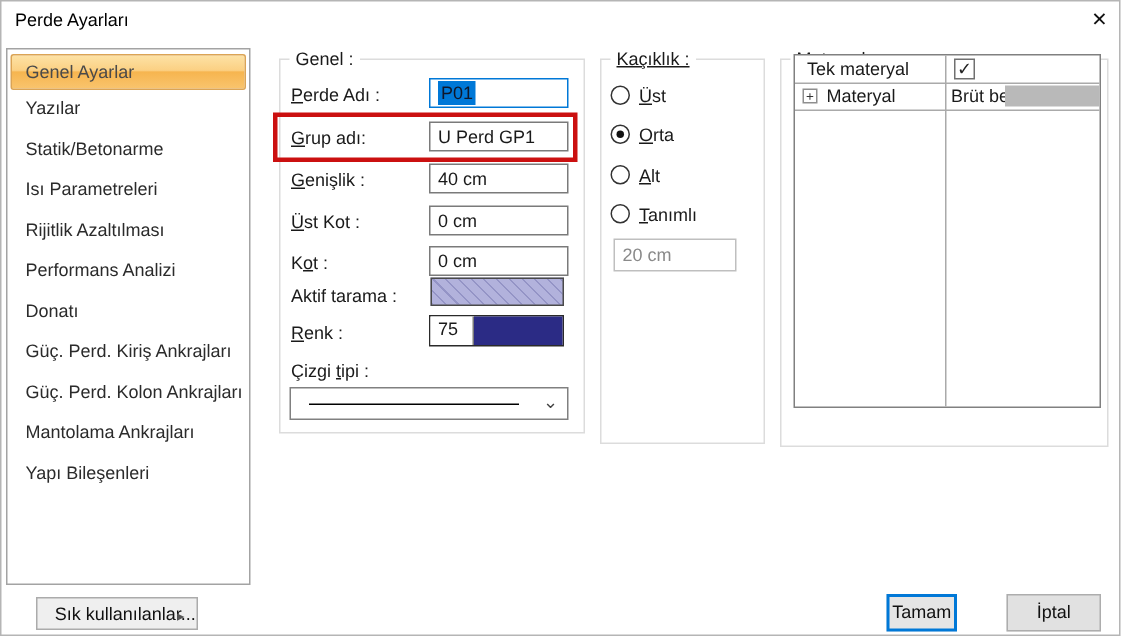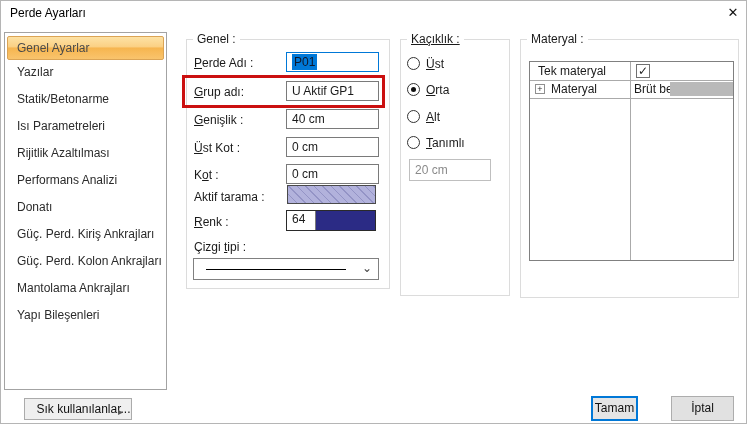--- a/index.html
+++ b/index.html
@@ -103,37 +103,37 @@
   </div>
 
   <div class="abs group" style="left:185px; top:38px; width:204px; height:250px;">
     <div class="legend" style="left:6px;">Genel :</div>
   </div>
 
   <div class="abs flabel" style="left:193px; top:55px;"><span></span><span class="ak">P</span><span>erde Adı :</span></div>
   <div class="abs tb focus" style="left:285px; top:51px; width:93px; height:20px;"><span class="sel">P01</span></div>
 
   <div class="abs flabel" style="left:193px; top:84px;"><span></span><span class="ak">G</span><span>rup adı:</span></div>
-  <div class="abs tb" style="left:285px; top:80px; width:93px; height:20px;"><span>U Aktif GP1</span></div>
+  <div class="abs tb" style="left:285px; top:80px; width:93px; height:20px;"><span>U Perd GP1</span></div>
 
   <div class="abs flabel" style="left:193px; top:112px;"><span></span><span class="ak">G</span><span>enişlik :</span></div>
   <div class="abs tb" style="left:285px; top:108px; width:93px; height:20px;"><span>40 cm</span></div>
 
   <div class="abs flabel" style="left:193px; top:140px;"><span></span><span class="ak">Ü</span><span>st Kot :</span></div>
   <div class="abs tb" style="left:285px; top:136px; width:93px; height:20px;"><span>0 cm</span></div>
 
   <div class="abs flabel" style="left:193px; top:167px;"><span>K</span><span class="ak">o</span><span>t :</span></div>
   <div class="abs tb" style="left:285px; top:163px; width:93px; height:20px;"><span>0 cm</span></div>
 
   <div class="abs flabel" style="left:193px; top:189px;"><span>Aktif tarama :</span></div>
   <div class="abs hatch" style="left:286px; top:184px; width:89px; height:19px;"></div>
 
   <div class="abs flabel" style="left:193px; top:214px;"><span></span><span class="ak">R</span><span>enk :</span></div>
   <div class="abs renk-wrap" style="left:285px; top:209px; width:90px; height:21px;">
-    <div class="renk-num">64</div>
+    <div class="renk-num">75</div>
     <div class="renk-swatch" style="background:#2b2b85;"></div>
   </div>
 
   <div class="abs flabel" style="left:193px; top:239px;"><span>Çizgi </span><span class="ak">t</span><span>ipi :</span></div>
   <div class="abs combo" style="left:192px; top:257px; width:186px; height:22px;">
     <div class="lineglyph"></div>
     <div class="chev">⌄</div>
   </div>
 
   <div class="abs red-annot" style="left:181px; top:74px; width:203px; height:33px;"></div>
@@ -147,21 +147,21 @@
   <div class="abs rlabel" style="left:425px; top:82px;"><span class="ak">O</span><span>rta</span></div>
   <div class="abs radio" style="left:406px; top:109px;"></div>
   <div class="abs rlabel" style="left:425px; top:109px;"><span class="ak">A</span><span>lt</span></div>
   <div class="abs radio" style="left:406px; top:135px;"></div>
   <div class="abs rlabel" style="left:425px; top:135px;"><span class="ak">T</span><span>anımlı</span></div>
   <div class="abs tb disabled" style="left:408px; top:158px; width:82px; height:22px; line-height:20px;"><span>20 cm</span></div>
 
   <div class="abs group" style="left:519px; top:38px; width:219px; height:259px;">
     <div class="legend" style="left:6px;">Materyal :</div>
   </div>
-  <div class="abs mtable" style="left:528px; top:60px; width:205px; height:200px;">
+  <div class="abs mtable" style="left:528px; top:35px; width:205px; height:236px;">
     <div class="vline"></div>
     <div class="hline" style="top:18px;"></div>
     <div class="hline" style="top:36px;"></div>
     <div class="abs" style="left:8px; top:2px;">Tek materyal</div>
     <div class="cb" style="left:106px; top:2px;"><span>✓</span></div>
     <div class="expander" style="left:5px; top:22px;"><span>+</span></div>
     <div class="abs" style="left:21px; top:20px;">Materyal</div>
     <div class="abs" style="left:104px; top:20px; width:58px; overflow:hidden; white-space:nowrap;">Brüt beton</div>
     <div class="mswatch" style="left:140px; top:20px; width:63px; height:14px;"></div>
   </div>

